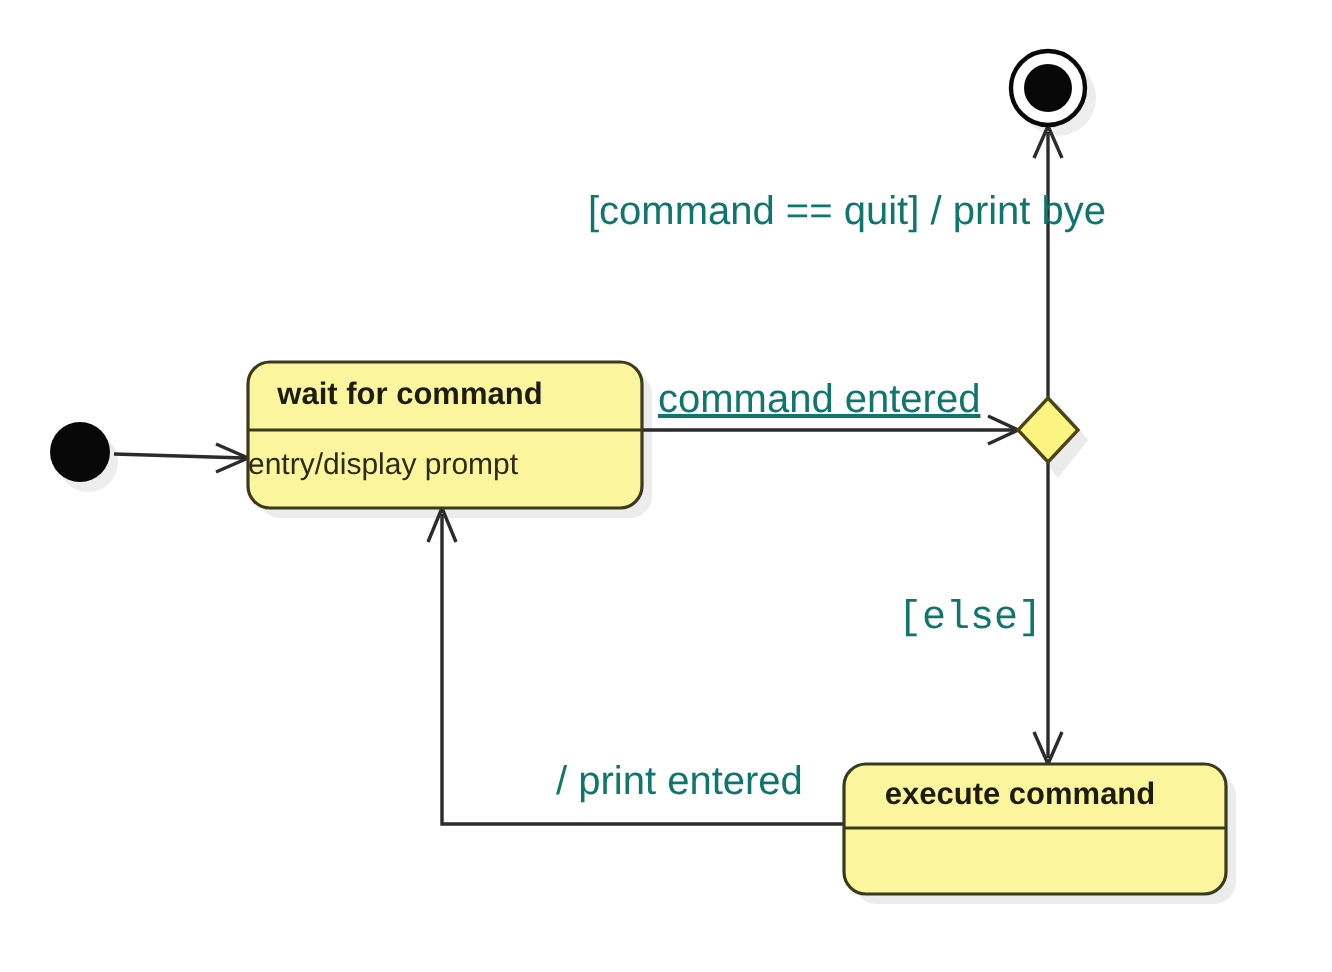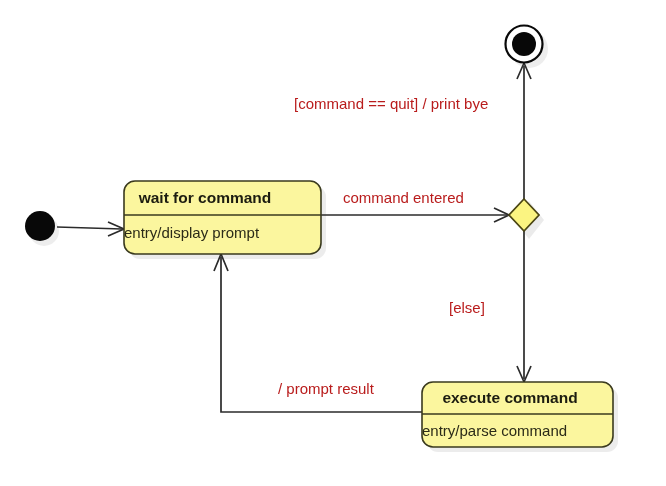--- a/index.html
+++ b/index.html
@@ -85,22 +85,22 @@
     font-weight: bold;
     color: #1c1c10;
     text-align: center;
   }
   .state-activity {
     font-size: 15px;
     font-weight: normal;
     color: #2b2b18;
   }
   .edge-label {
-    font-size: 15px;
-    color: #b91c1c;
+    font-size: 20px;
+    color: #0f766e;
   }
 </style>
 </head>
 <body>
 
 <div id="canvas">
 
   <svg id="diagram-svg" viewBox="0 0 666 486">
 
     <ellipse class="node-shadow-circle" cx="44" cy="231" rx="15" ry="15"></ellipse>
@@ -138,23 +138,22 @@
     <polygon class="decision-diamond" points="524,199 539,215 524,231 509,215"></polygon>
 
   </svg>
 
   <div class="lbl state-name" style="left:124px; top:190px; width:162px;">wait for command</div>
 
   <div class="lbl state-activity" style="left:124px; top:225px; width:197px;">entry/display prompt</div>
 
   <div class="lbl state-name" style="left:422px; top:390px; width:176px;">execute command</div>
 
-  <div class="lbl state-activity" style="left:422px; top:423px; width:191px;">entry/parse command</div>
 
-  <div class="lbl edge-label" style="left:343px; top:190px;">command entered</div>
+  <div class="lbl edge-label" style="left:329px; top:190px;text-decoration:underline;">command entered</div>
 
   <div class="lbl edge-label" style="left:294px; top:96px;">[command == quit] / print bye</div>
 
-  <div class="lbl edge-label" style="left:449px; top:300px;">[else]</div>
+  <div class="lbl edge-label" style="left:449px; top:300px;font-family:Liberation Mono, monospace;">[else]</div>
 
-  <div class="lbl edge-label" style="left:278px; top:381px;">/ prompt result</div>
+  <div class="lbl edge-label" style="left:278px; top:381px;">/ print entered</div>
 
 </div>
 
 </body></html>

